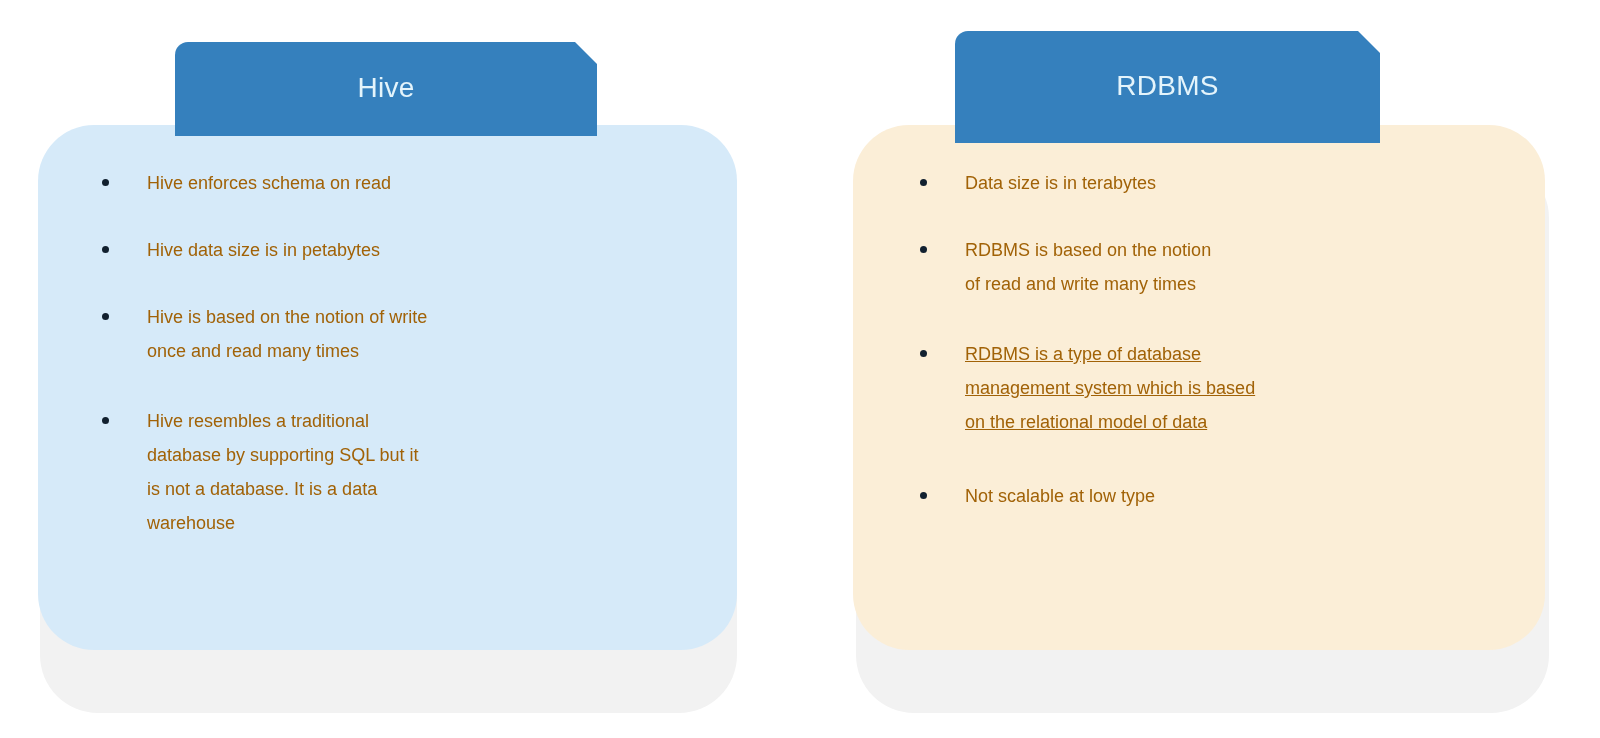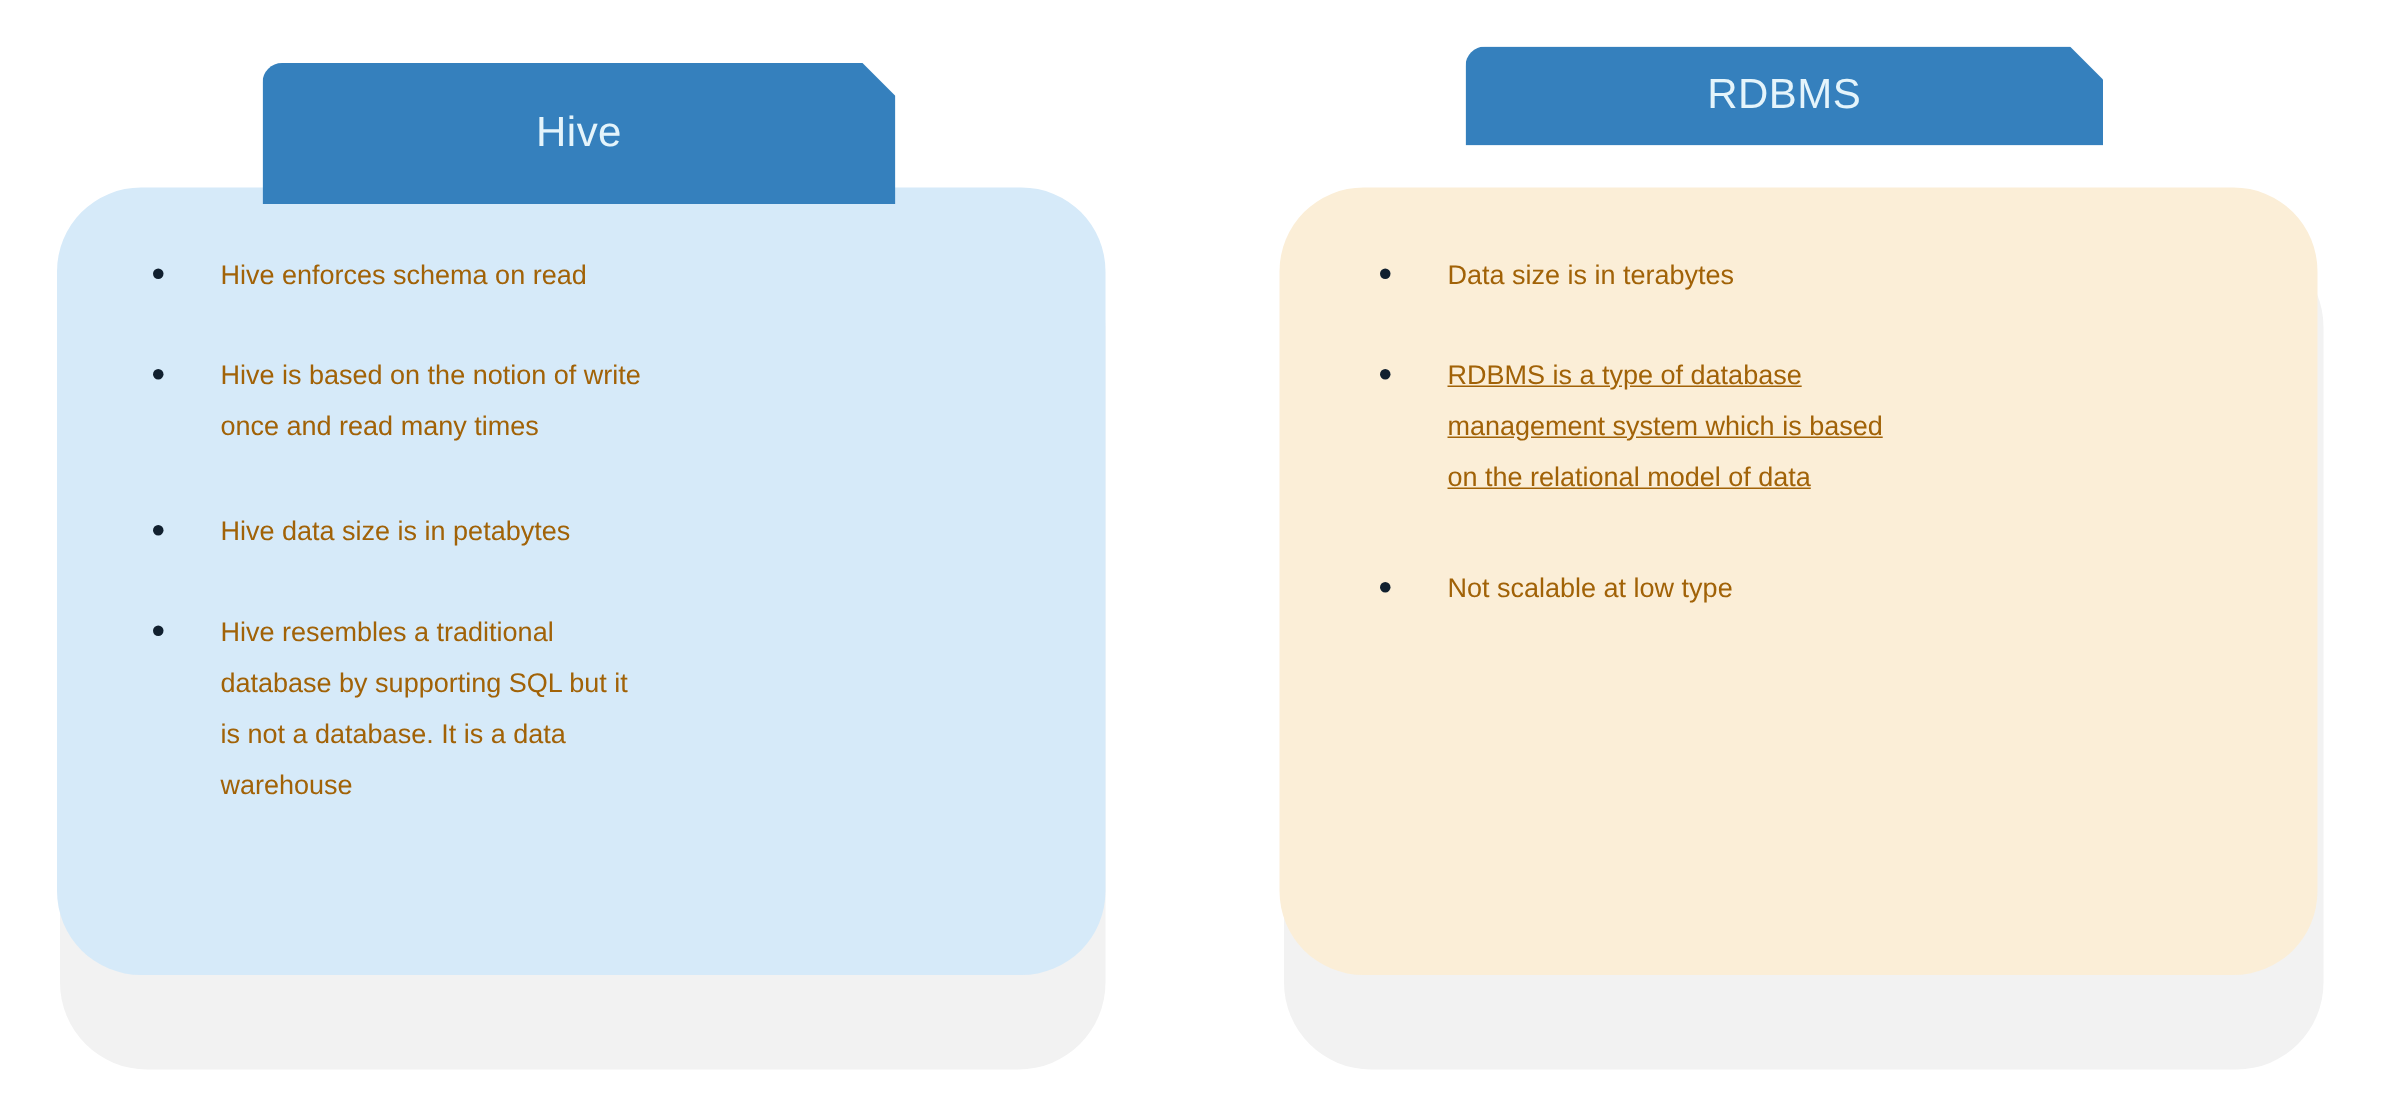--- a/index.html
+++ b/index.html
@@ -90,24 +90,24 @@
     
     clip-path: polygon(0 0, calc(100% - 22px) 0, 100% 22px, 100% 100%, 0 100%);
   }
   .panel--hive .card-header {
     left: 175px;
     top: 42px;
     width: 422px;
     height: 94px;
   }
   .panel--rdbms .card-header {
-    left: 177px;
+    left: 155px;
     top: 31px;
     width: 425px;
-    height: 66px;
+    height: 112px;
   }
   .card-header-title {
     line-height: 1;
     padding-bottom: 2px;
   }
 
   
   .bullet-list {
     position: absolute;
     z-index: 4;
@@ -159,28 +159,28 @@
 
     <div class="card-header">
       <span class="card-header-title">Hive</span>
     </div>
 
     <ul class="bullet-list">
       <li class="bullet-item gap-sm">
         <span class="bullet-dot"></span>
         <span class="bullet-text">Hive enforces schema on read</span>
       </li>
+      <li class="bullet-item gap-sm">
+        <span class="bullet-dot"></span>
+        <span class="bullet-text">Hive data size is in petabytes</span>
+      </li>
       <li class="bullet-item gap-lg">
         <span class="bullet-dot"></span>
         <span class="bullet-text">Hive is based on the notion of write
 once and read many times</span>
-      </li>
-      <li class="bullet-item gap-sm">
-        <span class="bullet-dot"></span>
-        <span class="bullet-text">Hive data size is in petabytes</span>
       </li>
       <li class="bullet-item gap-lg">
         <span class="bullet-dot"></span>
         <span class="bullet-text">Hive resembles a traditional
 database by supporting SQL but it
 is not a database. It is a data
 warehouse</span>
       </li>
     </ul>
   </section>
@@ -191,20 +191,25 @@
 
     <div class="card-header">
       <span class="card-header-title">RDBMS</span>
     </div>
 
     <ul class="bullet-list">
       <li class="bullet-item gap-sm">
         <span class="bullet-dot"></span>
         <span class="bullet-text">Data size is in terabytes</span>
       </li>
+      <li class="bullet-item gap-lg">
+        <span class="bullet-dot"></span>
+        <span class="bullet-text">RDBMS is based on the notion
+of read and write many times</span>
+      </li>
       <li class="bullet-item gap-xl">
         <span class="bullet-dot"></span>
         <span class="bullet-text">RDBMS is a type of database
 management system which is based
 on the relational model of data</span>
       </li>
       <li class="bullet-item">
         <span class="bullet-dot"></span>
         <span class="bullet-text">Not scalable at low type</span>
       </li>

